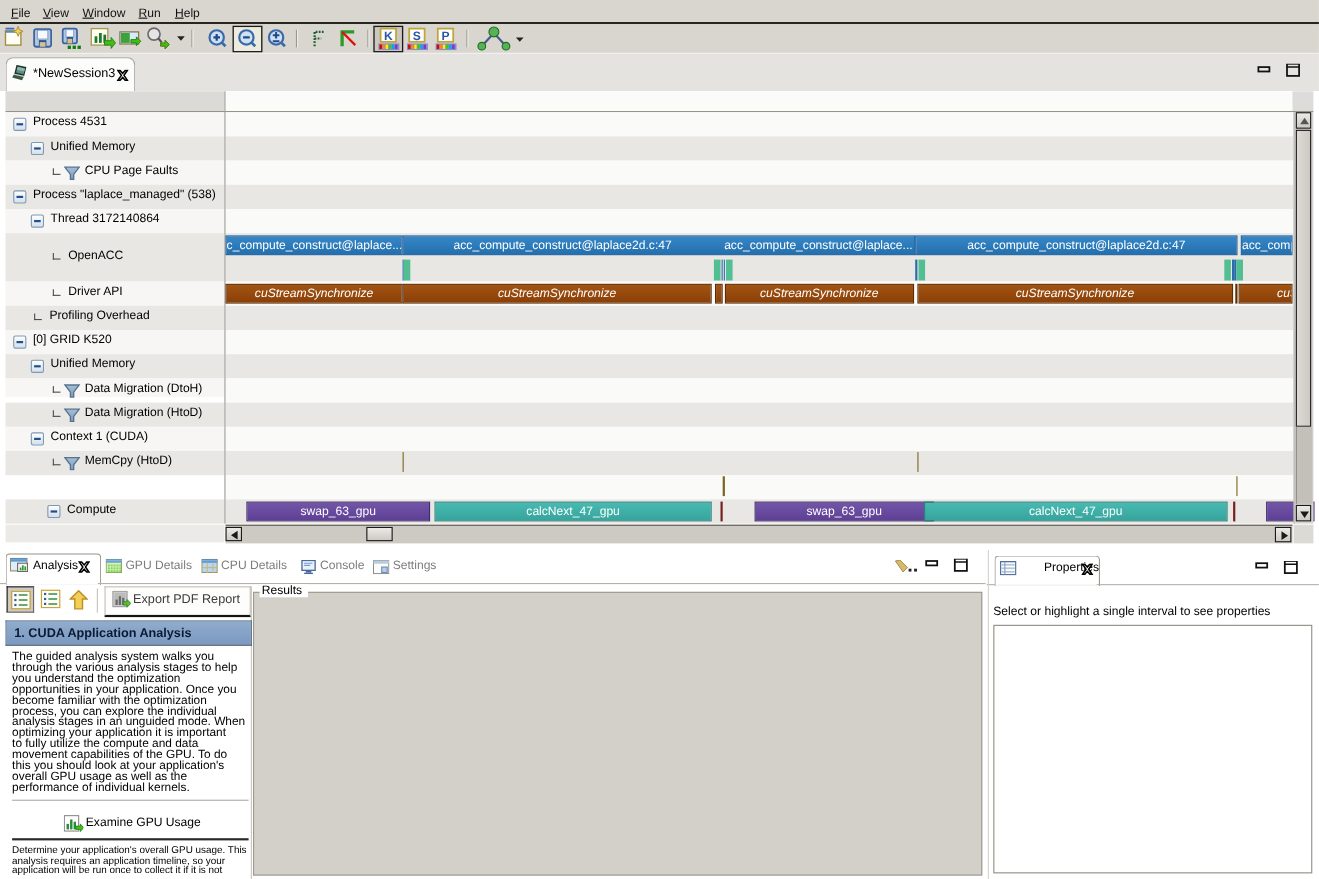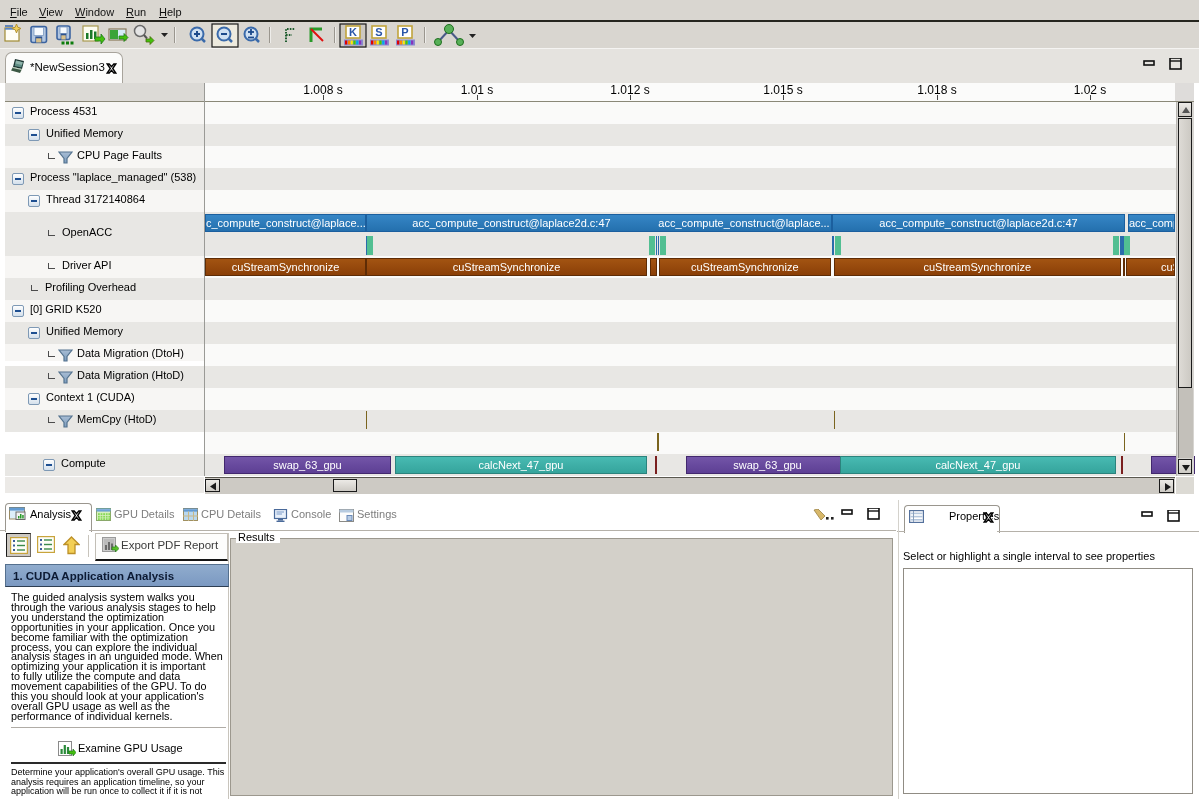--- a/index.html
+++ b/index.html
@@ -16,21 +16,21 @@
 .cL1{background:#f7f6f4;}
 .cL2{background:#e8e7e4;}
 .cT1{background:#fafaf9;}
 .cT2{background:#e8e7e4;}
 .tlbl{position:absolute;font-size:11px;color:#000;white-space:nowrap;}
 .tgl{position:absolute;width:10px;height:10px;border:1px solid #7e99b5;border-radius:2px;background:linear-gradient(#fefefe,#d4e0ec);}
 .tgl:after{content:"";position:absolute;left:2px;top:4px;width:6px;height:2px;background:#1e4f91;}
 .ell{position:absolute;width:6px;height:5px;border-left:1.2px solid #4c4c4c;border-bottom:1.2px solid #4c4c4c;}
 .bar{position:absolute;color:#fff;text-align:center;white-space:nowrap;overflow:hidden;box-sizing:border-box;}
 .blue{background:linear-gradient(#3686c6,#2470ae);border:1px solid #1b5f9e;}
-.brown{background:linear-gradient(#a35412,#8a3f07);border:1px solid #5e2c05;}
+.brown{background:linear-gradient(#a35412,#8a3f07);border:1px solid #5e2c05;font-style:italic;}
 .purple{background:linear-gradient(#7355a8,#5d3f94);border:1px solid #42286e;margin-left:20px;}
 .teal{background:linear-gradient(#48bab2,#35a49c);border:1px solid #2b837d;}
 .gtick{position:absolute;height:19px;background:#52bf92;}
 .btick{position:absolute;height:19px;background:#2a6cac;}
 .otick{position:absolute;width:1.6px;height:18px;background:#7a641e;}
 .mtick{position:absolute;width:2px;height:18px;background:#7a1f1f;}
 .funnel{position:absolute;}
 #vsb{position:absolute;left:1176px;top:19px;width:18px;height:374px;background:#d7d5d1;border-left:1px solid #b8b6b2;box-sizing:border-box;}
 #hsb{position:absolute;left:205px;top:394px;width:970px;height:16px;background:#cdcac4;border-top:1px solid #5a584f;box-sizing:content-box;}
 .sbtn{position:absolute;background:linear-gradient(#eceae6,#cdcac4);border:1px solid #1a1a1a;box-sizing:border-box;}
@@ -191,34 +191,20 @@
 <svg width="60" height="14" style="left:1138px;top:9px" viewBox="0 0 60 14">
  <rect x="6" y="3" width="10" height="4" fill="none" stroke="#111" stroke-width="1.6"></rect>
  <rect x="32" y="0" width="11" height="11" fill="none" stroke="#111" stroke-width="1.6"></rect>
  <line x1="32" y1="3" x2="43" y2="3" stroke="#111" stroke-width="1.4"></line>
 </svg>
 </div>
 <div id="editor">
  <div class="abs" style="left:5px;top:0;width:199px;height:18px;background:#dcdad6;"></div>
  <div class="abs" style="left:205px;top:0;width:970px;height:18px;background:#fbfbfa;"></div>
  <div class="abs" style="left:1175px;top:0;width:19px;height:18px;background:#dedcda;"></div>
- <div id="ruler" class="abs" style="left:0;top:0;width:1199px;height:18px;">
-<div class="abs" style="left:283px;top:0px;width:80px;text-align:center;font-size:12px;color:#000;">1.008 s</div>
-<div class="abs" style="left:323px;top:12px;width:1px;height:5px;background:#444;"></div>
-<div class="abs" style="left:437px;top:0px;width:80px;text-align:center;font-size:12px;color:#000;">1.01 s</div>
-<div class="abs" style="left:477px;top:12px;width:1px;height:5px;background:#444;"></div>
-<div class="abs" style="left:590px;top:0px;width:80px;text-align:center;font-size:12px;color:#000;">1.012 s</div>
-<div class="abs" style="left:630px;top:12px;width:1px;height:5px;background:#444;"></div>
-<div class="abs" style="left:743px;top:0px;width:80px;text-align:center;font-size:12px;color:#000;">1.015 s</div>
-<div class="abs" style="left:783px;top:12px;width:1px;height:5px;background:#444;"></div>
-<div class="abs" style="left:897px;top:0px;width:80px;text-align:center;font-size:12px;color:#000;">1.018 s</div>
-<div class="abs" style="left:937px;top:12px;width:1px;height:5px;background:#444;"></div>
-<div class="abs" style="left:1050px;top:0px;width:80px;text-align:center;font-size:12px;color:#000;">1.02 s</div>
-<div class="abs" style="left:1090px;top:12px;width:1px;height:5px;background:#444;"></div>
- </div>
  <div class="abs" style="left:5px;top:18px;width:1189px;height:1px;background:#8a8878;"></div>
 <div class="rowL cL1" style="top:19px;height:22px">
 <div class="tgl" style="left:7px;top:5px"></div>
 <div class="tlbl" style="left:25px;top:3px">Process 4531</div>
 </div>
 <div class="rowT cT1" style="top:19px;height:22px"></div>
 <div class="rowL cL2" style="top:41px;height:22px">
 <div class="tgl" style="left:23px;top:5px"></div>
 <div class="tlbl" style="left:41px;top:3px">Unified Memory</div>
 </div>

